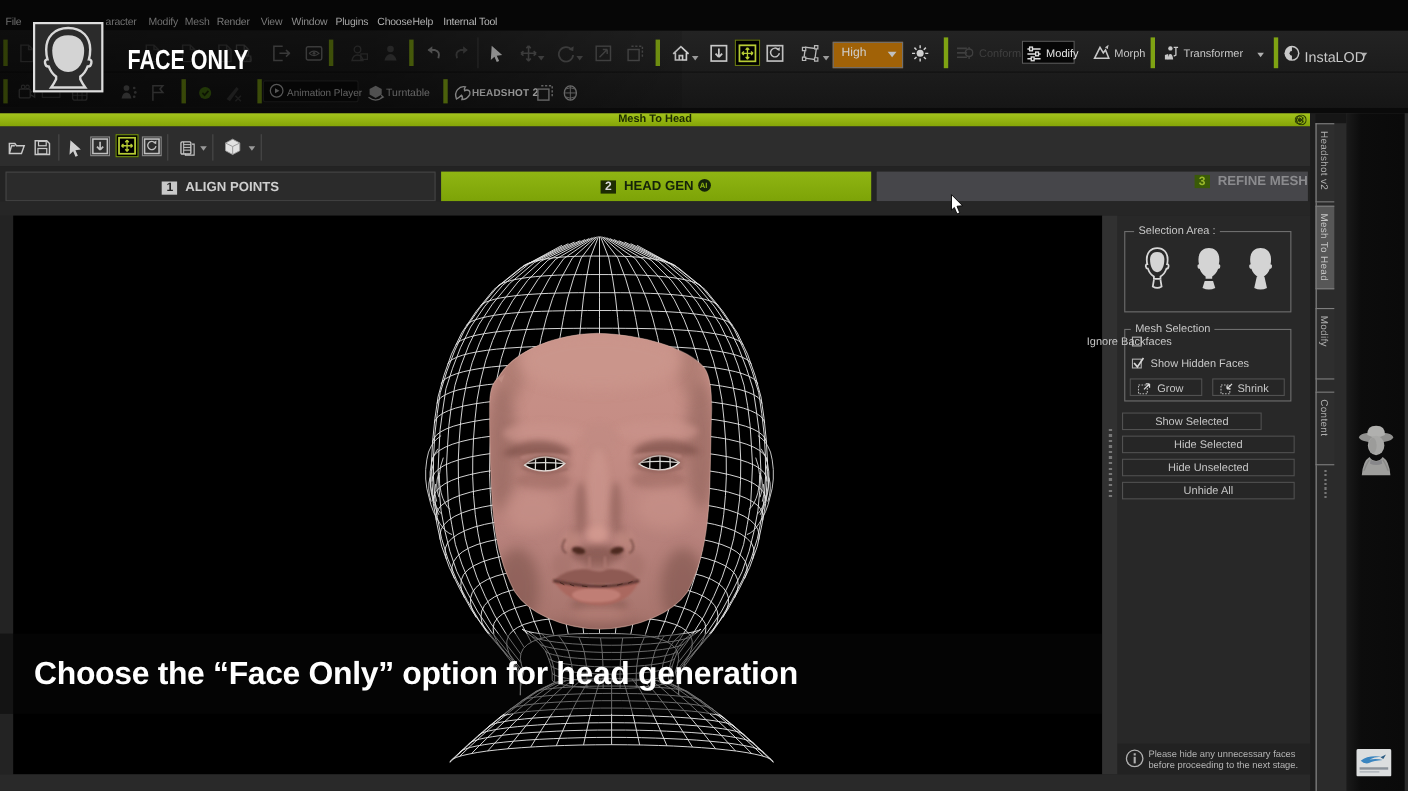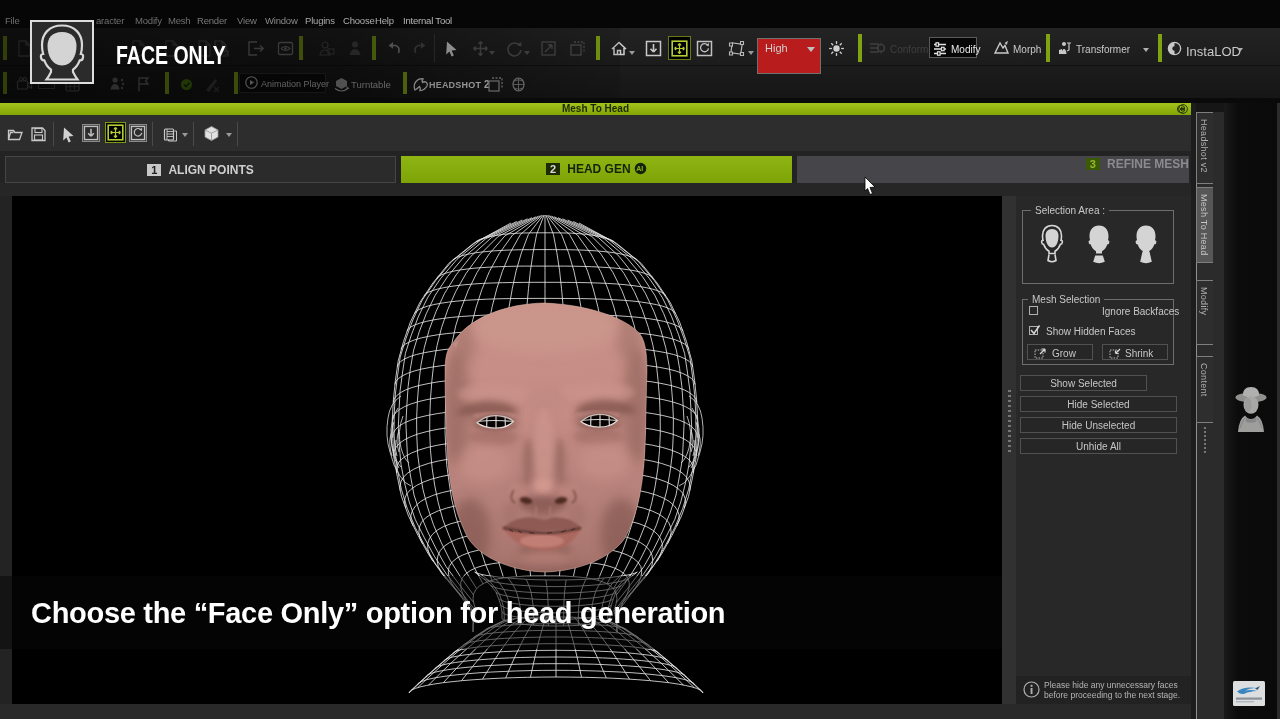--- a/index.html
+++ b/index.html
@@ -105,21 +105,21 @@
 <div style="position:absolute;left:696px;top:40px;width:17px;height:17px;"><svg width="17" height="17" viewBox="0 0 17 17" style="width:17px;height:17px">
       <rect x="1.5" y="1.5" width="14" height="14" fill="none" stroke="#c0c0c0" stroke-width="1.5"></rect>
       <path d="M11.5,5 a4,4 0 1 0 1,3.4" fill="none" stroke="#c0c0c0" stroke-width="1.3"></path>
       <path d="M13,3 l-0.3,3.4 l-3,-1.4 z" fill="#c0c0c0"></path>
     </svg></div>
 <div style="position:absolute;left:728px;top:40px;width:17px;height:17px;"><svg width="17" height="17" viewBox="0 0 17 17" style="width:17px;height:17px">
       <rect x="3.5" y="3.5" width="10" height="10" fill="none" stroke="#b8b8b8" stroke-width="1.2" transform="rotate(8 8.5 8.5)"></rect>
       <path d="M1.5,3 h3 v3 h-3 z M12.5,1.5 h3 v3 h-3 z M1.5,12 h3 v3 h-3 z M12.5,12.5 h3 v3 h-3 z" fill="#222" stroke="#b8b8b8" stroke-width="1.1"></path>
     </svg></div>
 <div style="position:absolute;left:748px;top:51px;width:0;height:0;border-left:3.5px solid transparent;border-right:3.5px solid transparent;border-top:4.5px solid #9a9a9a"></div>
-<div style="position:absolute;left:757px;top:38px;width:64px;height:36px;background:#b91c1c;border:1px solid #707070;color:#d0d0d0;font-size:11px;line-height:19px;padding-left:7px">High<span style="position:absolute;right:5px;top:8px;width:0;height:0;border-left:4px solid transparent;border-right:4px solid transparent;border-top:5px solid #c0c0c0"></span></div>
+<div style="position:absolute;left:757px;top:38px;width:64px;height:24px;background:#a16207;border:1px solid #707070;color:#d0d0d0;font-size:11px;line-height:19px;padding-left:7px">High<span style="position:absolute;right:5px;top:8px;width:0;height:0;border-left:4px solid transparent;border-right:4px solid transparent;border-top:5px solid #c0c0c0"></span></div>
 <div style="position:absolute;left:828px;top:40px;width:17px;height:17px;"><svg width="17" height="17" viewBox="0 0 17 17" style="width:17px;height:17px">
       <circle cx="8.5" cy="8.5" r="3.2" fill="#d0d0d0"></circle>
       <g stroke="#d0d0d0" stroke-width="1.3">
         <line x1="13.1" y1="8.5" x2="15.9" y2="8.5"></line>
         <line x1="11.8" y1="11.8" x2="13.7" y2="13.7"></line>
         <line x1="8.5" y1="13.1" x2="8.5" y2="15.9"></line>
         <line x1="5.2" y1="11.8" x2="3.3" y2="13.7"></line>
         <line x1="3.9" y1="8.5" x2="1.1" y2="8.5"></line>
         <line x1="5.2" y1="5.2" x2="3.3" y2="3.3"></line>
         <line x1="8.5" y1="3.9" x2="8.5" y2="1.1"></line>
@@ -414,21 +414,21 @@
       <path d="M14,1.5 C8,1.5 4.5,5.8 4.5,11.8 C4.5,13.3 4.6,14.8 5,16.2 C3.8,16.2 3.5,17.2 3.7,18.4 C3.9,19.7 4.5,20.4 5.6,20.3 C6.7,23.4 8.5,25.9 11,27.3 L11,29.5 L17,29.5 L17,27.3 C19.5,25.9 21.3,23.4 22.4,20.3 C23.5,20.4 24.1,19.7 24.3,18.4 C24.5,17.2 24.2,16.2 23,16.2 C23.4,14.8 23.5,13.3 23.5,11.8 C23.5,5.8 20,1.5 14,1.5 Z" fill="#d4d4d4"></path>
       <path d="M10.2,31.5 H17.8 L19.8,37.8 Q14,40.6 8.2,37.8 Z" fill="#d4d4d4"></path>
     </svg></div>
 <div style="position:absolute;left:1132px;top:224px"><svg width="28" height="44" viewBox="0 0 28 44">
       <path d="M14,1.5 C8,1.5 4.5,5.8 4.5,11.8 C4.5,13.3 4.6,14.8 5,16.2 C3.8,16.2 3.5,17.2 3.7,18.4 C3.9,19.7 4.5,20.4 5.6,20.3 C6.7,23.4 8.5,25.9 11,27.3 L11,29.5 L17,29.5 L17,27.3 C19.5,25.9 21.3,23.4 22.4,20.3 C23.5,20.4 24.1,19.7 24.3,18.4 C24.5,17.2 24.2,16.2 23,16.2 C23.4,14.8 23.5,13.3 23.5,11.8 C23.5,5.8 20,1.5 14,1.5 Z" fill="#d4d4d4"></path>
       <path d="M10.5,27.5 H17.5 L19.8,37.8 Q14,40.6 8.2,37.8 Z" fill="#d4d4d4"></path>
     </svg></div>
 <div style="position:absolute;left:1022px;top:299px;width:152px;height:66px;border:1px solid #6e6e6e"></div>
 <div style="position:absolute;left:1028px;top:294px;background:#282828;padding:0 4px;color:#c8c8c8;font-size:10px">Mesh Selection</div>
 <div style="position:absolute;left:1029px;top:306px;width:9px;height:9px;border:1px solid #b0b0b0"></div>
-<span style="position:absolute;left:1102px;top:306px;color:#c8c8c8;font-size:10px">Ignore Backfaces</span>
+<span style="position:absolute;left:988px;top:306px;color:#c8c8c8;font-size:10px">Ignore Backfaces</span>
 <div style="position:absolute;left:1029px;top:326px;width:9px;height:9px;border:1px solid #b0b0b0"></div>
 <svg width="12" height="12" viewBox="0 0 12 12" style="position:absolute;left:1029px;top:324px">
     <path d="M2,6 l3,3.5 L10.5,1.5" stroke="#d8d8d8" stroke-width="1.5" fill="none"></path>
   </svg>
 <span style="position:absolute;left:1046px;top:326px;color:#c8c8c8;font-size:10px">Show Hidden Faces</span>
 <div style="position:absolute;left:1027px;top:344px;width:66px;height:16px;background:#262626;border:1px solid #515151"></div>
 <svg width="13" height="13" viewBox="0 0 13 13" style="position:absolute;left:1034px;top:347px">
     <rect x="1" y="3" width="8" height="8" fill="none" stroke="#b8b8b8" stroke-width="1" stroke-dasharray="1.5 1.2"></rect>
     <path d="M6,7 L11,2 M11,2 h-3.4 M11,2 v3.4" stroke="#d8d8d8" stroke-width="1.2" fill="none"></path>
   </svg>

